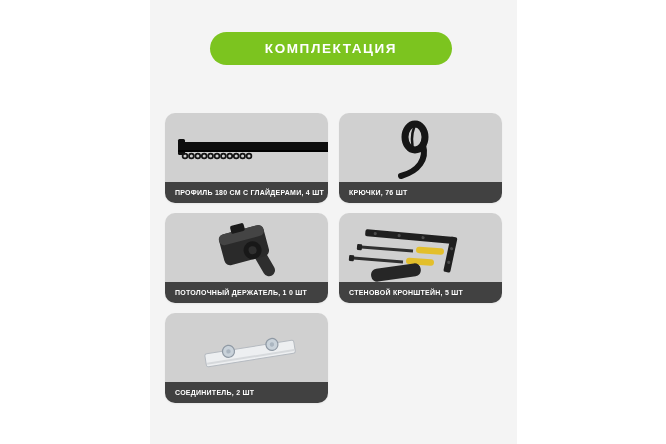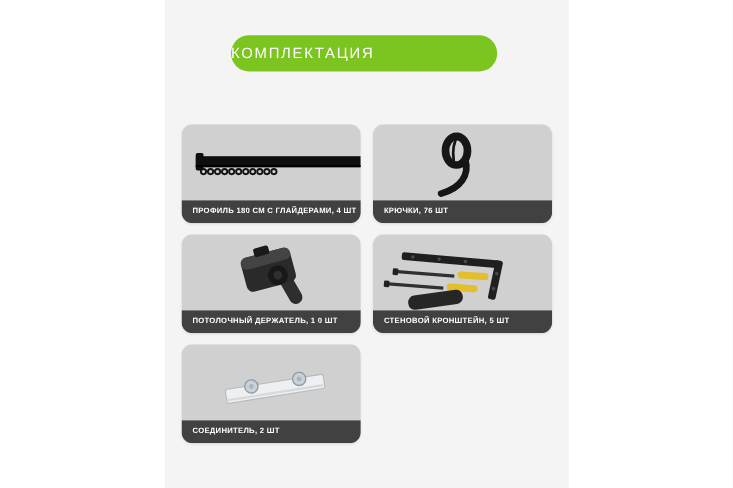--- a/index.html
+++ b/index.html
@@ -15,22 +15,22 @@
     background:var(--page-bg);
     font-family:"Liberation Sans","DejaVu Sans",sans-serif;
   }
   .panel{
     position:absolute;left:150px;top:0;width:367px;height:444px;
     background:var(--panel-bg);
   }
   .badge{
     position:absolute;left:60px;top:32px;width:242px;height:33px;
     background:var(--accent-green);border-radius:17px;
-    display:flex;align-items:center;justify-content:flex-start;
-    color:#ffffff;font-size:13.5px;font-weight:normal;letter-spacing:1.6px;
+    display:flex;align-items:center;justify-content:center;
+    color:#ffffff;font-size:13.5px;font-weight:bold;letter-spacing:1.6px;
   }
   .card{
     position:absolute;width:163px;height:90px;border-radius:10px;
     overflow:hidden;display:flex;flex-direction:column;
     box-shadow:0 1px 2px rgba(0,0,0,0.06);
   }
   .card .img{
     flex:1;background:var(--card-image-bg);position:relative;
   }
   .card .img svg{position:absolute;left:0;top:0;width:100%;height:100%;}

